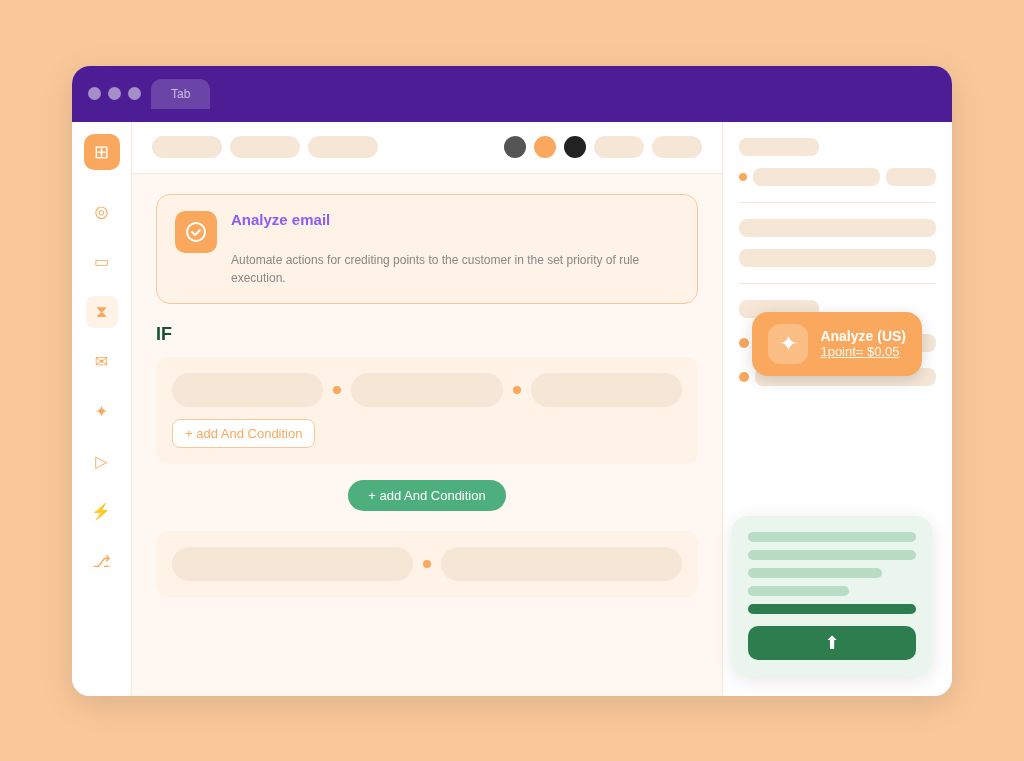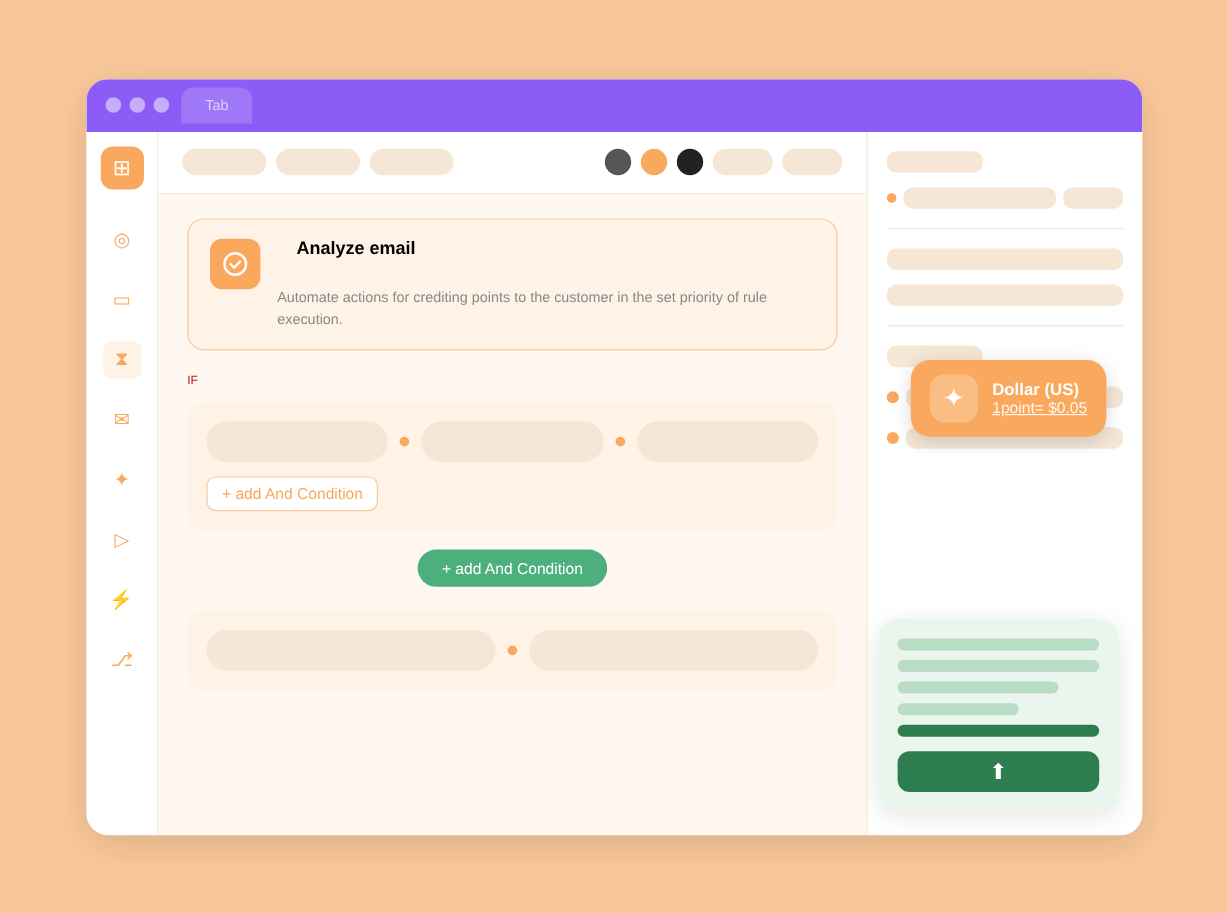--- a/index.html
+++ b/index.html
@@ -26,22 +26,22 @@
       height: 100%;
       background: white;
       border-radius: 18px;
       overflow: hidden;
       box-shadow: 0 8px 32px rgba(0,0,0,0.12);
       display: flex;
       flex-direction: column;
     }
     
     .title-bar {
-      background: #8b5cf6;
-      height: 44px;
+      background: #4c1d95;
+      height: 56px;
       display: flex;
       align-items: center;
       padding: 0 16px;
       gap: 10px;
       flex-shrink: 0;
     }
     .traffic-lights {
       display: flex;
       gap: 7px;
       align-items: center;
@@ -176,35 +176,34 @@
       display: flex;
       align-items: center;
       justify-content: center;
       color: white;
       font-size: 20px;
       flex-shrink: 0;
     }
     .analyze-text h3 {
       font-size: 15px;
       font-weight: 600;
-      color: #000000;
+      color: #8b5cf6;
       margin-bottom: 4px;
-      margin-left: 16px;
     }
     .analyze-text p {
       font-size: 12px;
       color: #888;
       line-height: 1.5;
       margin-top: 23px;
     }
     
     .section-label {
-      font-size: 10px;
-      font-weight: 400;
-      color: #b91c1c;
+      font-size: 18px;
+      font-weight: 700;
+      color: #14532d;
       margin-bottom: 12px;
     }
     .condition-box {
       background: #fff3e8;
       border-radius: 12px;
       padding: 16px;
       margin-bottom: 12px;
     }
     .condition-row {
       display: flex;
@@ -546,21 +545,21 @@
         <div class="panel-check-row">
           <div class="panel-checkbox"></div>
           <div class="panel-pill"></div>
         </div>
 
         <div class="dollar-tooltip">
           <div class="dollar-icon">
             <span>✦</span>
           </div>
           <div class="dollar-text">
-            <h4>Dollar (US)</h4>
+            <h4>Analyze (US)</h4>
             <p>1point= $0.05</p>
           </div>
         </div>
 
         <div class="receipt-card">
           <div class="receipt-line full"></div>
           <div class="receipt-line full"></div>
           <div class="receipt-line medium"></div>
           <div class="receipt-line short"></div>
           <div class="receipt-line full" style="background:#2e7d4f;"></div>

